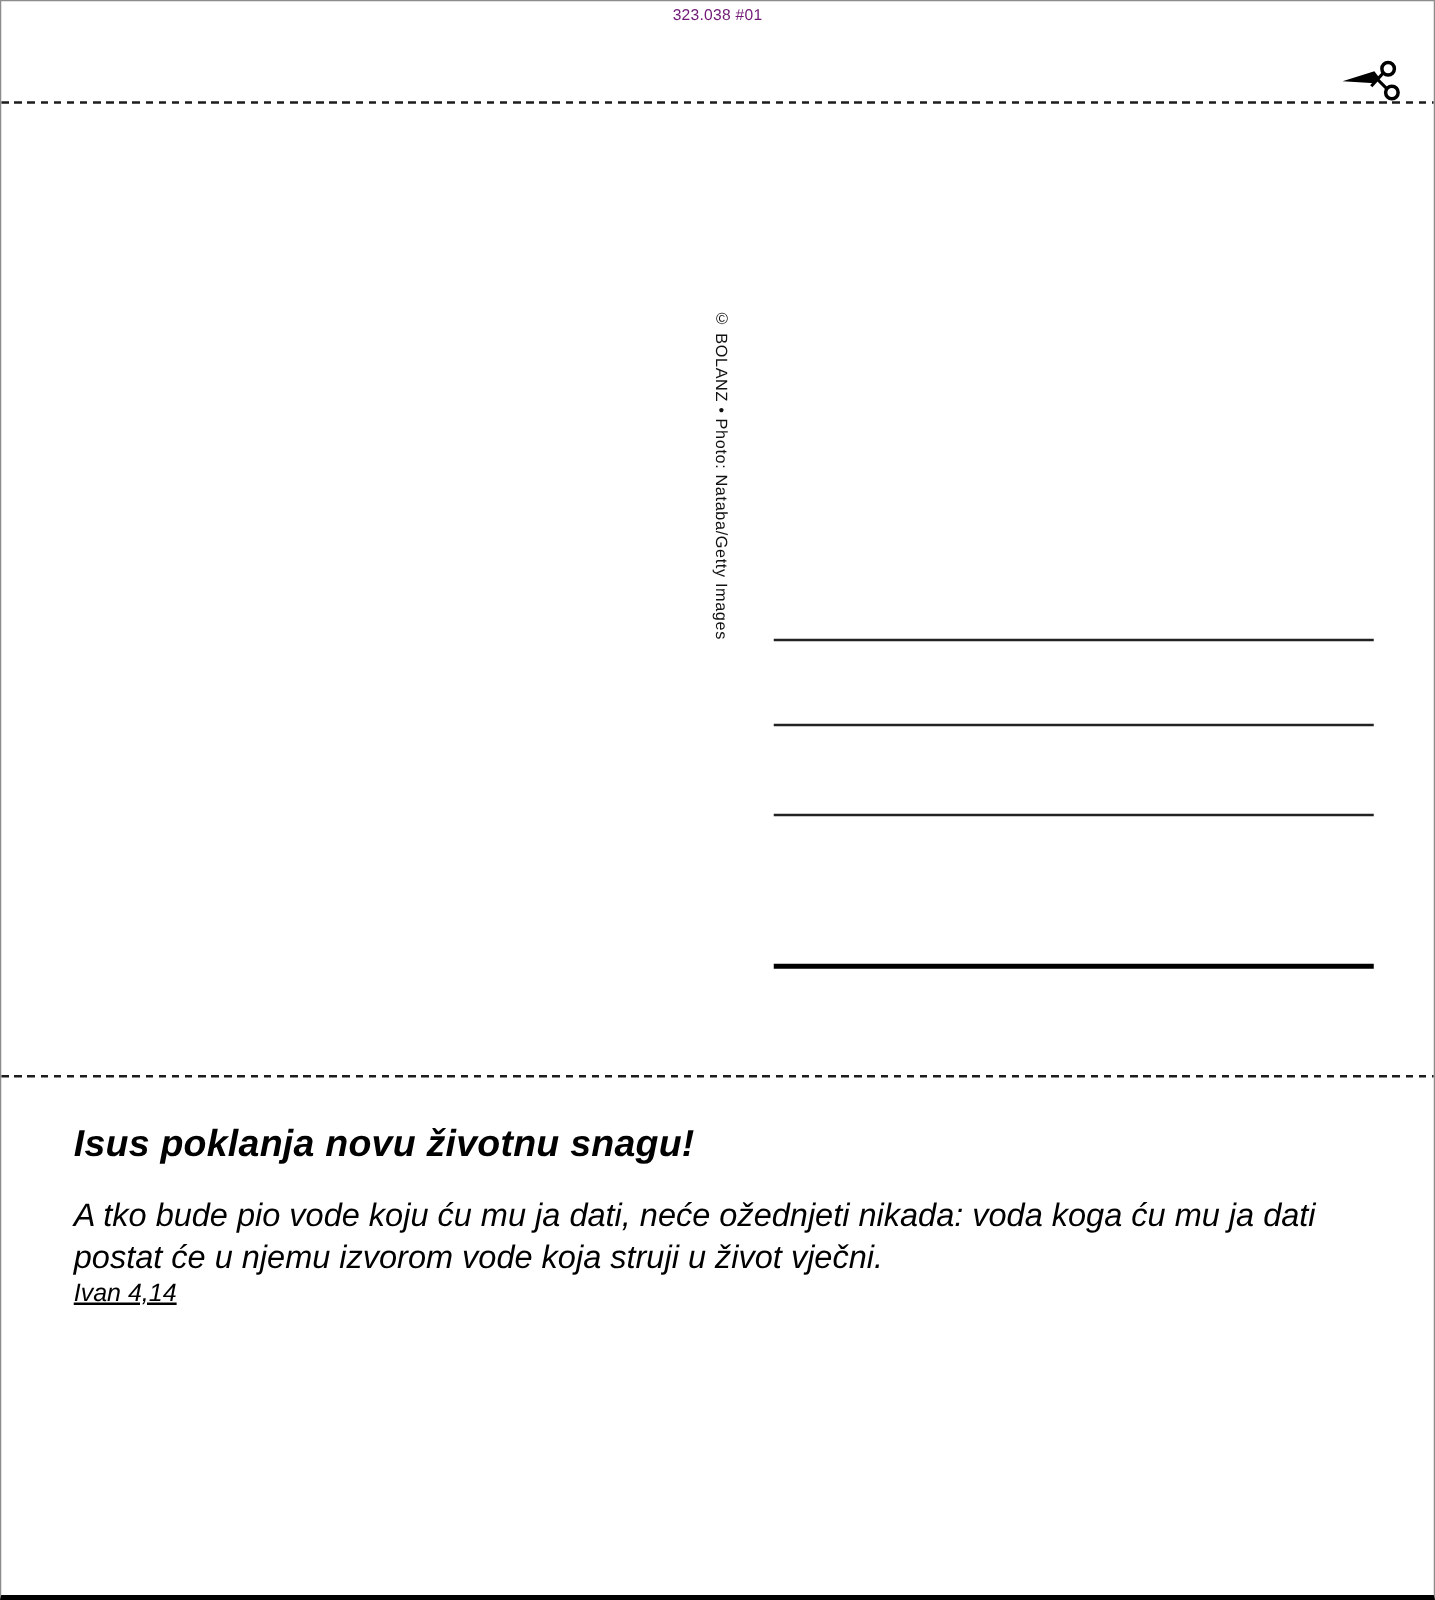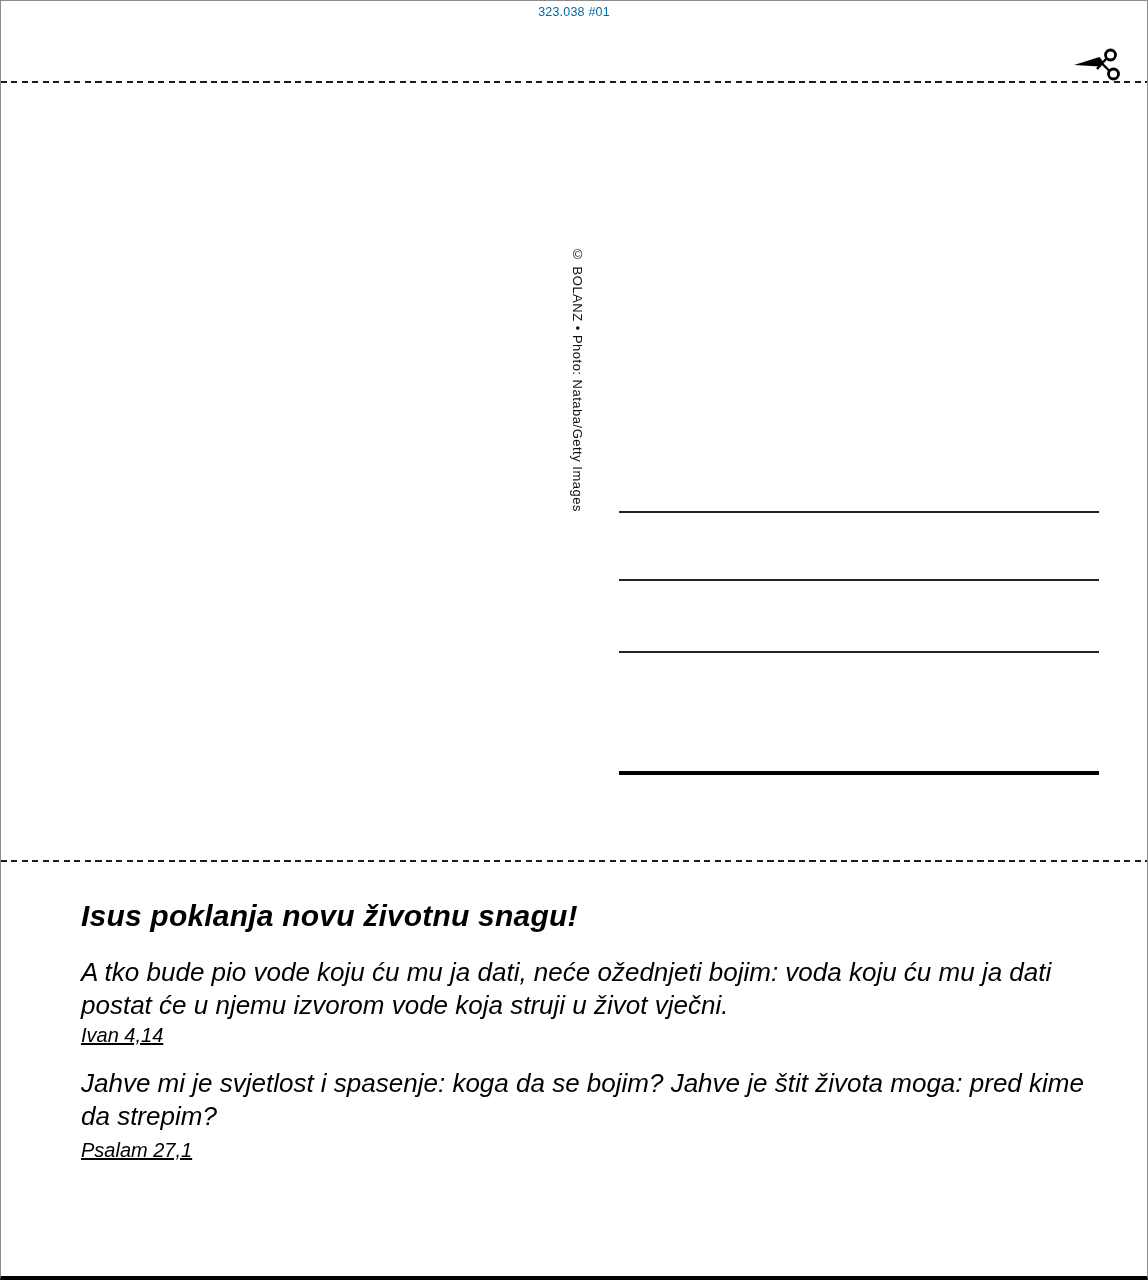--- a/index.html
+++ b/index.html
@@ -19,21 +19,21 @@
   }
 
   .print-code {
     position: absolute;
     top: 4px;
     left: 0;
     right: 0;
     text-align: center;
     font-size: 12.5px;
     letter-spacing: 0.2px;
-    color: #0369a1;
+    color: #701a75;
   }
 
   .cut-line {
     position: absolute;
     left: 0;
     right: 0;
     height: 2px;
     background: repeating-linear-gradient(
       to right,
       #1c1c1c 0px, #1c1c1c 6px,
@@ -69,21 +69,21 @@
     height: 2px;
     background: #222222;
   }
   .address-line-1 { top: 510px; }
   .address-line-2 { top: 578px; }
   .address-line-3 { top: 650px; }
   .address-line-4 { top: 770px; height: 4px; background: #000000; }
 
   .message {
     position: absolute;
-    left: 80px;
+    left: 58px;
     top: 897px;
     width: 1015px;
     font-style: italic;
   }
   .message h1 {
     font-size: 30px;
     line-height: 36px;
     font-weight: bold;
     font-style: italic;
     letter-spacing: 0.2px;
@@ -125,23 +125,19 @@
   <div class="address-line address-line-2"></div>
   <div class="address-line address-line-3"></div>
   <div class="address-line address-line-4"></div>
 
   <div class="cut-line cut-line-bottom"></div>
 
   <div class="message">
     <h1>Isus poklanja novu životnu snagu!</h1>
 
     <div class="verse-block-1">
-      <p class="verse-text">A tko bude pio vode koju ću mu ja dati, neće ožednjeti bojim: voda koju ću mu ja dati postat će u njemu izvorom vode koja struji u život vječni.</p>
+      <p class="verse-text">A tko bude pio vode koju ću mu ja dati, neće ožednjeti nikada: voda koga ću mu ja dati postat će u njemu izvorom vode koja struji u život vječni.</p>
       <p class="verse-ref">Ivan 4,14</p>
     </div>
 
-    <div class="verse-block-2">
-      <p class="verse-text">Jahve mi je svjetlost i spasenje: koga da se bojim? Jahve je štit života moga: pred kime da strepim?</p>
-      <p class="verse-ref">Psalam 27,1</p>
-    </div>
   </div>
 
 </div>
 
 </body></html>

